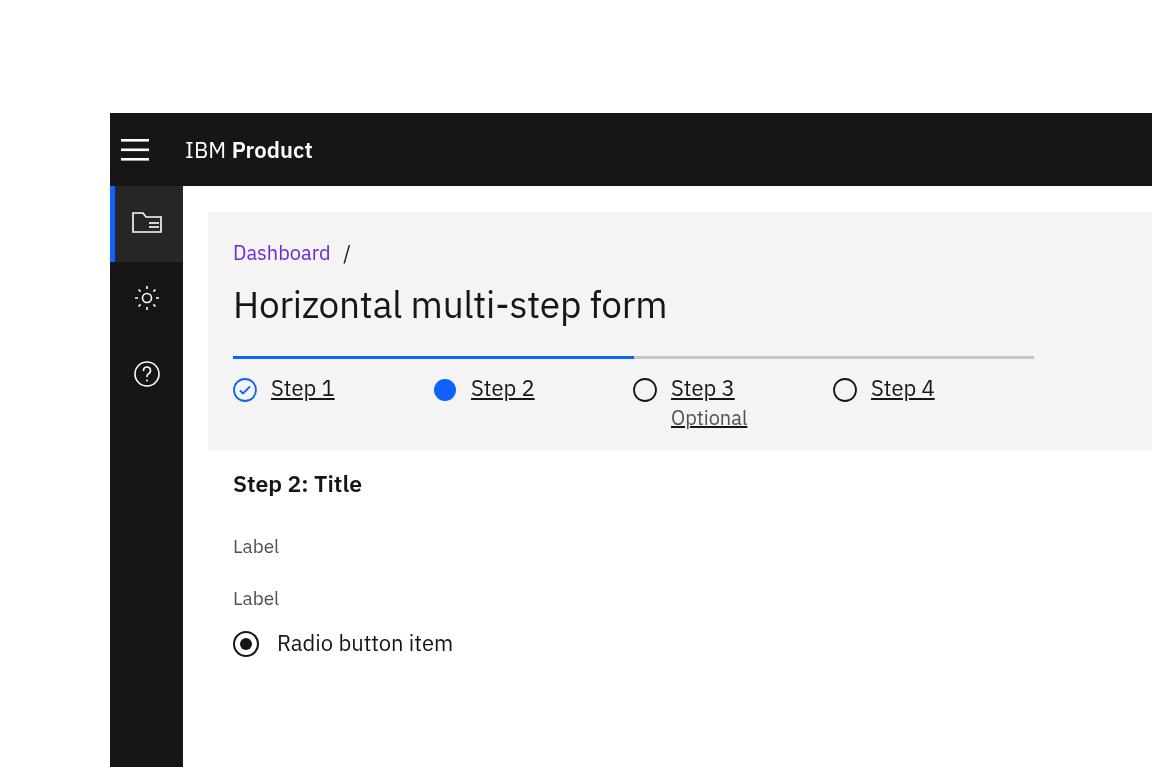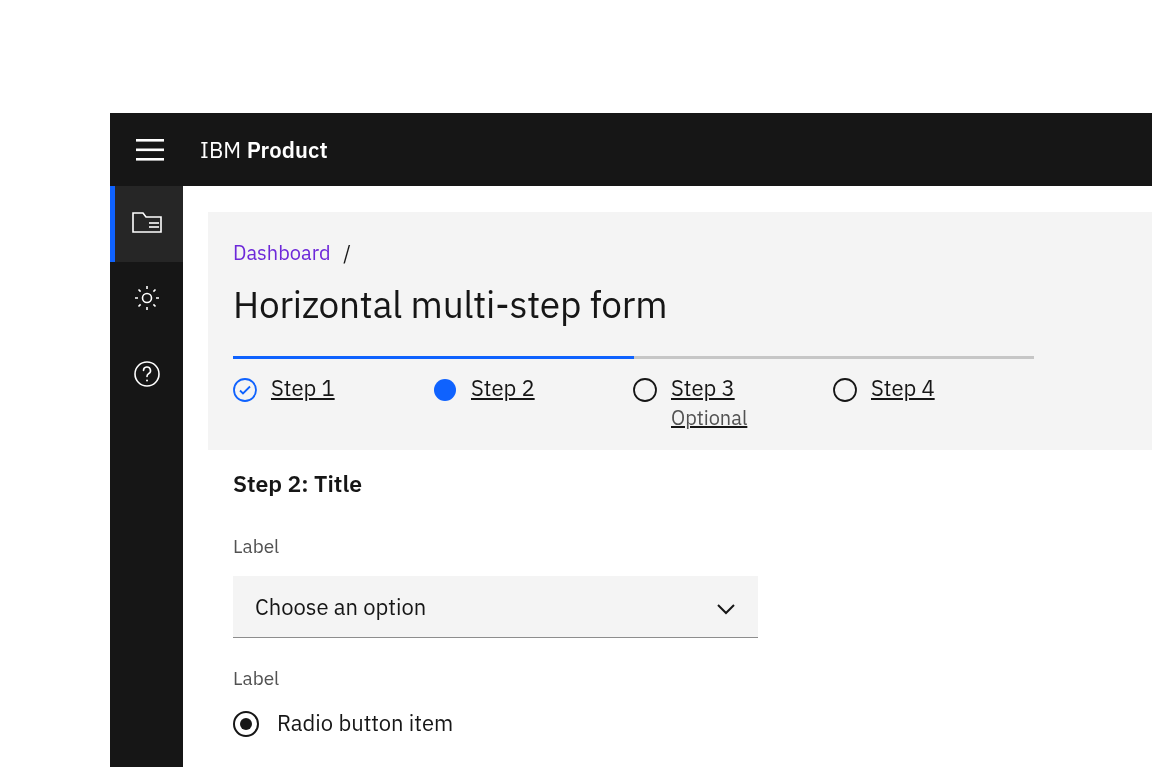--- a/index.html
+++ b/index.html
@@ -3,21 +3,21 @@
 <meta charset="utf-8">
 <style>
   * { box-sizing: border-box; margin: 0; padding: 0; }
   html, body { width: 1152px; height: 767px; font-family: "IBM Plex Sans", -apple-system, BlinkMacSystemFont, "Segoe UI", Helvetica, Arial, sans-serif; background: #ffffff; color: #161616; }
   .stage { position: relative; width: 1152px; height: 767px; overflow: hidden; }
 
   
   .header {
     position: absolute; left: 110px; top: 113px; right: 0; height: 73px;
     background: #161616; color: #fff; display: flex; align-items: center;
-    padding-left: 26px;
+    padding-left: 11px;
   }
   .hamburger svg { display: block; }
   .brand { margin-left: 36px; font-size: 22px; letter-spacing: 0.1px; }
   .brand .bold { font-weight: 600; }
 
   
   .sidebar {
     position: absolute; left: 110px; top: 186px; width: 73px;
     bottom: 0; background: #161616;
     display: flex; flex-direction: column; align-items: center;
@@ -196,28 +196,20 @@
 
       </div>
     </div>
   </div>
 
   <div class="form-area">
     <h2 class="section-title">Step 2: Title</h2>
 
     <div class="field">
       <label class="field-label">Label</label>
-      <div class="select">
-        <span>Choose an option</span>
-        <span>
-          <svg width="20" height="12" viewBox="0 0 20 12" fill="none">
-            <path d="M2 2 L10 10 L18 2" stroke="#161616" stroke-width="2" fill="none"></path>
-          </svg>
-        </span>
-      </div>
     </div>
 
     <div class="radio-group">
       <label class="field-label">Label</label>
       <div class="radio-item">
         <span class="radio-dot checked"></span>
         <span>Radio button item</span>
       </div>
     </div>
   </div>

